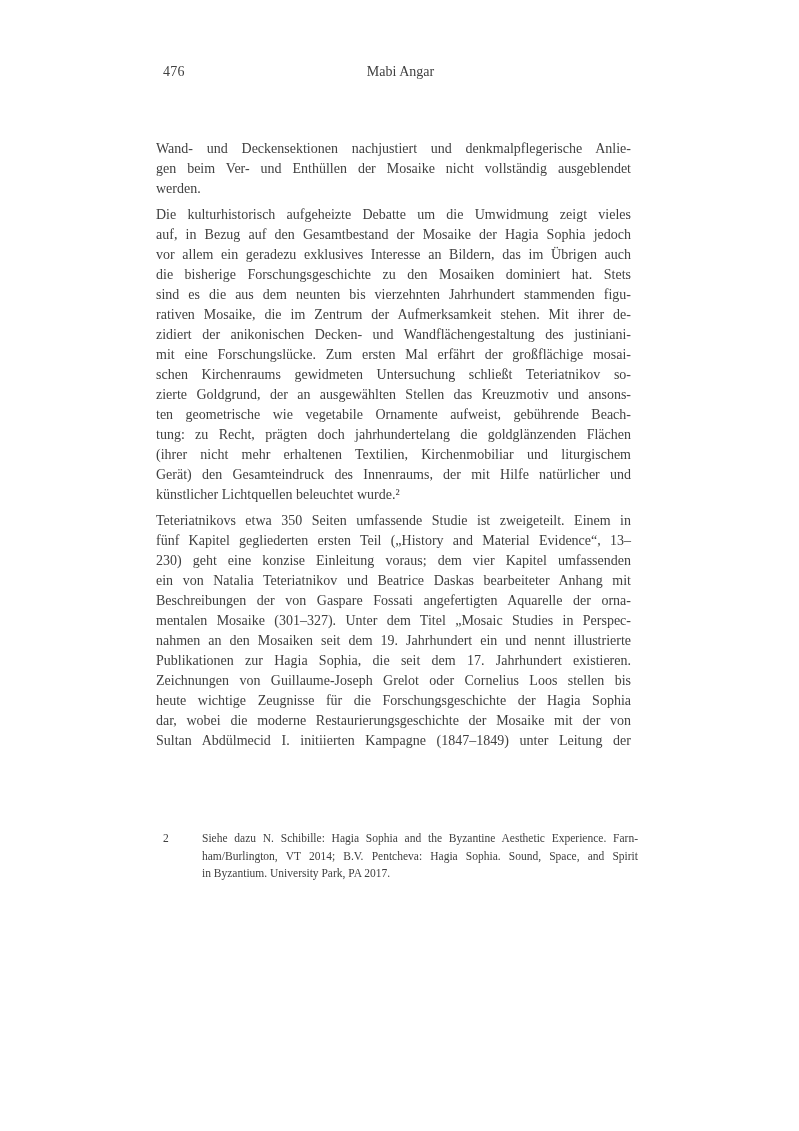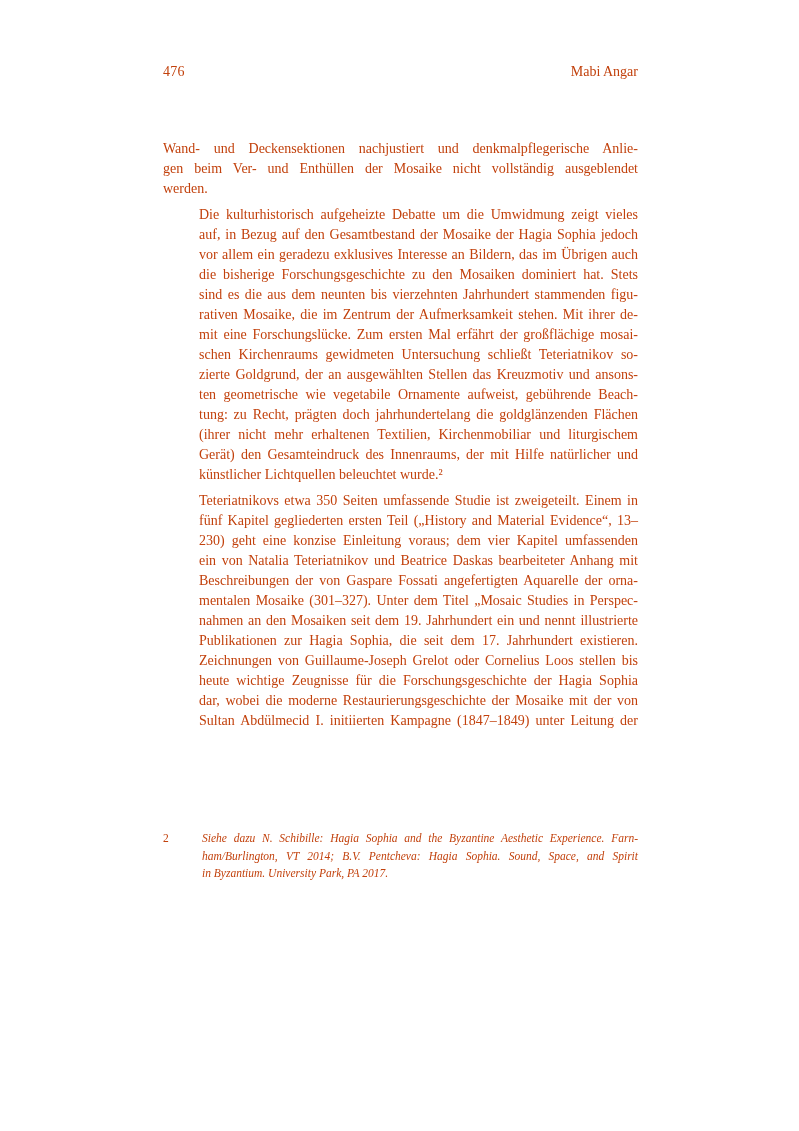--- a/index.html
+++ b/index.html
@@ -7,52 +7,52 @@
     padding: 0;
     background: #ffffff;
   }
   .page {
     position: relative;
     width: 799px;
     height: 1131px;
     background: #ffffff;
     overflow: hidden;
     font-family: "Liberation Serif", "DejaVu Serif", serif;
-    color: #c2410c;
+    color: #404040;
   }
   
   .header {
     position: absolute;
     top: 64px;
     left: 163px;
     width: 475px;
     height: 18px;
     font-size: 14px;
     line-height: 16px;
   }
   .pagenum {
     position: absolute;
     left: 0;
     top: 0;
     letter-spacing: 0.3px;
   }
   .runhead {
     display: block;
-    text-align: right;
+    text-align: center;
   }
   
   .bodytext {
     position: absolute;
     top: 139px;
-    left: 163px;
+    left: 156px;
     width: 475px;
     font-size: 14px;
     line-height: 20px;
   }
-  .para + .para { margin-top: 6px; margin-left: 36px; }
+  .para + .para { margin-top: 6px; }
   .line {
     text-align: justify;
     text-align-last: justify;
     -moz-text-align-last: justify;
     white-space: normal;
   }
   .line-last {
     text-align-last: left;
     -moz-text-align-last: left;
   }
@@ -63,21 +63,21 @@
     left: 163px;
     width: 475px;
     display: flex;
     font-size: 11.5px;
     line-height: 17.5px;
   }
   .fn-marker {
     flex: none;
     width: 39px;
   }
-  .fn-lines { flex: 1; min-width: 0; font-style: italic; }
+  .fn-lines { flex: 1; min-width: 0; }
 </style>
 </head>
 <body>
 
 <div class="page">
 
   <div class="header">
     <span class="pagenum">476</span>
     <span class="runhead">Mabi Angar</span>
   </div>
@@ -88,20 +88,21 @@
         <div class="line">gen beim Ver- und Enthüllen der Mosaike nicht vollständig ausgeblendet</div>
         <div class="line line-last">werden.</div>
       </div>
       <div class="para">
         <div class="line">Die kulturhistorisch aufgeheizte Debatte um die Umwidmung zeigt vieles</div>
         <div class="line">auf, in Bezug auf den Gesamtbestand der Mosaike der Hagia Sophia jedoch</div>
         <div class="line">vor allem ein geradezu exklusives Interesse an Bildern, das im Übrigen auch</div>
         <div class="line">die bisherige Forschungsgeschichte zu den Mosaiken dominiert hat. Stets</div>
         <div class="line">sind es die aus dem neunten bis vierzehnten Jahrhundert stammenden figu-</div>
         <div class="line">rativen Mosaike, die im Zentrum der Aufmerksamkeit stehen. Mit ihrer de-</div>
+        <div class="line">zidiert der anikonischen Decken- und Wandflächengestaltung des justiniani-</div>
         <div class="line">mit eine Forschungslücke. Zum ersten Mal erfährt der großflächige mosai-</div>
         <div class="line">schen Kirchenraums gewidmeten Untersuchung schließt Teteriatnikov so-</div>
         <div class="line">zierte Goldgrund, der an ausgewählten Stellen das Kreuzmotiv und ansons-</div>
         <div class="line">ten geometrische wie vegetabile Ornamente aufweist, gebührende Beach-</div>
         <div class="line">tung: zu Recht, prägten doch jahrhundertelang die goldglänzenden Flächen</div>
         <div class="line">(ihrer nicht mehr erhaltenen Textilien, Kirchenmobiliar und liturgischem</div>
         <div class="line">Gerät) den Gesamteindruck des Innenraums, der mit Hilfe natürlicher und</div>
         <div class="line line-last">künstlicher Lichtquellen beleuchtet wurde.²</div>
       </div>
       <div class="para">

